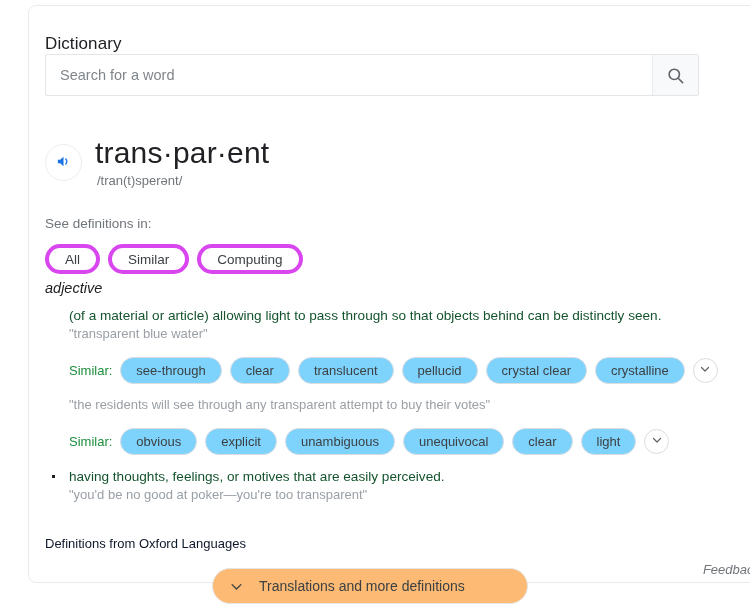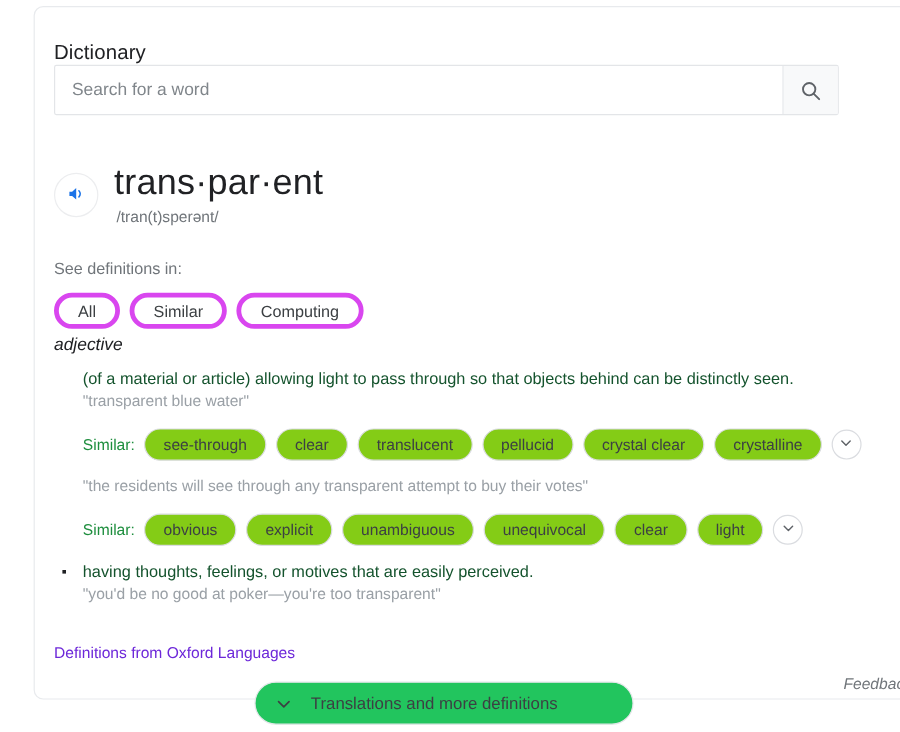--- a/index.html
+++ b/index.html
@@ -198,21 +198,21 @@
     font-size: 13px;
     color: #1e8e3e;
     margin-right: 0;
     white-space: nowrap;
   }
   .syn-chip {
     height: 27px;
     padding: 0 15px;
     border: 1px solid #dadce0;
     border-radius: 14px;
-    background: #84cc16;
+    background: #7dd3fc;
     display: flex;
     align-items: center;
     font-size: 13px;
     color: #3c4043;
     font-family: "Liberation Sans", sans-serif;
     cursor: pointer;
     white-space: nowrap;
   }
   .expand-circle {
     width: 25px;
@@ -227,42 +227,42 @@
     cursor: pointer;
     padding: 0;
   }
 
   
   .footer-source {
     position: absolute;
     left: 16px;
     top: 530px;
     font-size: 13px;
-    color: #6d28d9;
+    color: #0f172a;
   }
   .footer-feedback {
     position: absolute;
     right: 16px;
     top: 556px;
     font-size: 13px;
     font-style: italic;
     color: #70757a;
     cursor: pointer;
   }
 
   
   .more-btn {
     position: absolute;
     left: 212px;
     top: 568px;
     width: 316px;
     height: 36px;
     border: 1px solid #e4e6e9;
     border-radius: 18px;
-    background: #22c55e;
+    background: #fdba74;
     display: flex;
     align-items: center;
     cursor: pointer;
     font-family: "Liberation Sans", sans-serif;
     padding: 0;
     box-sizing: border-box;
   }
   .more-btn .chev {
     width: 46px;
     display: flex;

